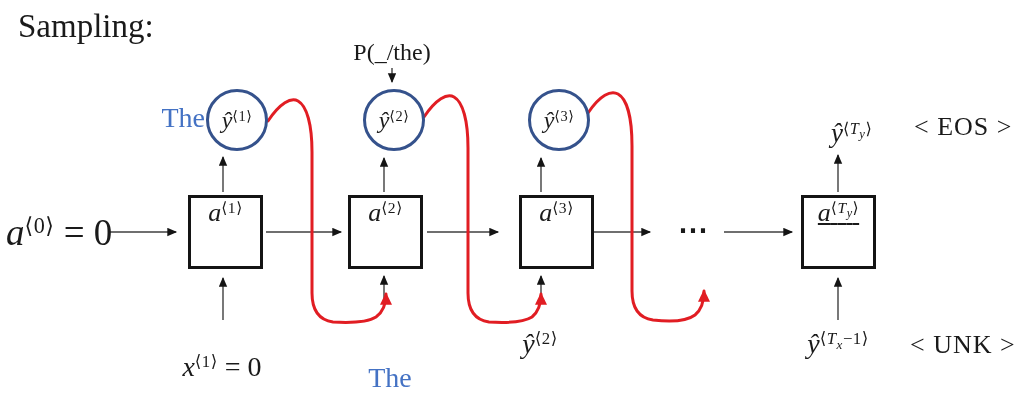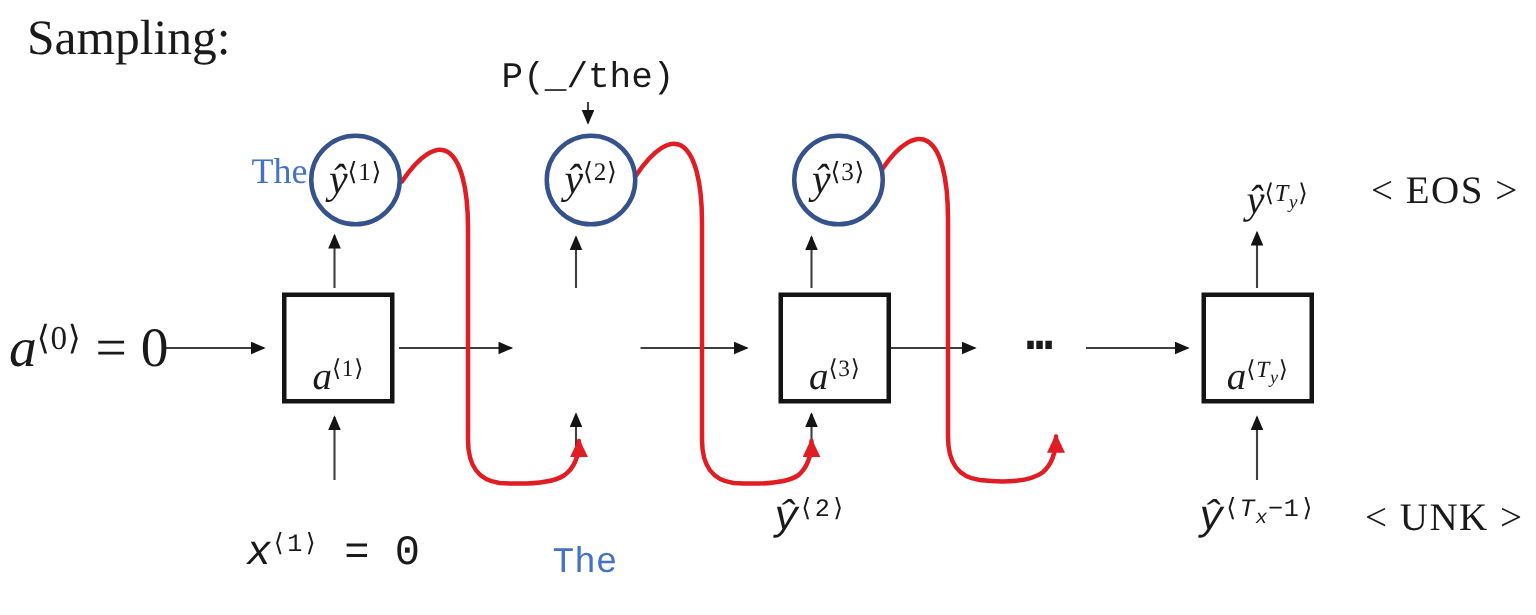--- a/index.html
+++ b/index.html
@@ -2,48 +2,48 @@
 <html style="--red: #e11d23; --circle_blue: #35528c; --word_blue: #4472c4; --ink: #1a1a1a; --line: #3f3f3f;"><head>
 <meta charset="utf-8">
 <style>
   html,body{margin:0;padding:0;background:#fff;}
   .canvas{
     position:relative;width:1024px;height:410px;background:#ffffff;overflow:hidden;
     font-family:"Liberation Serif","DejaVu Serif",serif;color:var(--ink,#1a1a1a);
   }
   .abs{position:absolute;}
   .nowrap{white-space:nowrap;}
-  .center{text-align:center;font-family:Liberation Mono, monospace;}
+  .center{text-align:center;}
   svg.layer{position:absolute;left:0;top:0;width:1024px;height:410px;}
   .line{stroke:var(--line,#3f3f3f);stroke-width:1.4;fill:none;}
   .red-path{stroke:var(--red,#e11d23);stroke-width:3;fill:none;stroke-linecap:round;}
   .mk-black{fill:#141414;}
   .mk-red{fill:var(--red,#e11d23);}
   .box{
     width:75px;height:74px;border:3px solid #141414;background:#fff;box-sizing:border-box;
-    display:flex;align-items:flex-end;justify-content:center;
+    display:flex;align-items:flex-start;justify-content:center;
   }
   .circle{
     width:62px;height:62px;border:3px solid var(--circle_blue,#35528c);border-radius:50%;
     background:transparent;box-sizing:border-box;
     display:flex;align-items:center;justify-content:center;
   }
   .math i{font-style:italic;}
   .math sup{font-size:.60em;vertical-align:.52em;letter-spacing:.5px;}
   .math sup sub{font-size:.78em;vertical-align:-.35em;}
   .t-title{font-size:33px;}
   .t-prob{font-size:24px;}
   .t-a0{font-size:37px;}
   .t-box{font-size:26px;}
-  .t-circ{font-size:28px;}
+  .t-circ{font-size:24px;}
   .t-bot{font-size:28px;}
   .t-ytop{font-size:27px;}
   .t-token{font-size:26px;letter-spacing:1px;}
   .t-dots{font-size:30px;font-weight:bold;letter-spacing:2px;}
-  .blue-word{color:var(--word_blue,#4472c4);font-size:24px;}
+  .blue-word{color:var(--word_blue,#4472c4);font-size:28px;}
 </style>
 </head>
 <body>
 
 <div class="canvas">
 
   <svg class="layer" viewBox="0 0 1024 410">
     <defs>
       <marker id="mb" markerWidth="8" markerHeight="8" refX="6.2" refY="3" orient="auto" markerUnits="strokeWidth">
         <path d="M0,0 L7,3 L0,6 Z" class="mk-black"></path>
@@ -78,24 +78,27 @@
 
   <div class="abs t-title nowrap" style="left:18px;top:8px;">Sampling:</div>
 
   <div class="abs t-prob center nowrap" style="left:330px;top:39px;width:124px;">P(_/the)</div>
 
   <div class="abs math t-a0 nowrap" style="left:6px;top:211px;"><i>a</i><sup>⟨0⟩</sup><span> = 0</span></div>
 
   <div class="abs box" style="left:188px;top:195px;">
     <span class="math t-box nowrap"><i>a</i><sup>⟨1⟩</sup></span>
   </div>
+  <div class="abs box" style="left:348px;top:195px;">
+    <span class="math t-box nowrap"><i>a</i><sup>⟨2⟩</sup></span>
+  </div>
   <div class="abs box" style="left:519px;top:195px;">
     <span class="math t-box nowrap"><i>a</i><sup>⟨3⟩</sup></span>
   </div>
-  <div class="abs box" style="left:801px;top:195px;">
+  <div class="abs box" style="left:801px;top:195px;text-decoration:underline;">
     <span class="math t-box nowrap"><i>a</i><sup><span>⟨</span><i>T</i><sub><i>y</i></sub><span>⟩</span></sup></span>
   </div>
 
   <div class="abs circle" style="left:206px;top:89px;">
     <span class="math t-circ nowrap"><i>ŷ</i><sup>⟨1⟩</sup></span>
   </div>
   <div class="abs circle" style="left:363px;top:89px;">
     <span class="math t-circ nowrap"><i>ŷ</i><sup>⟨2⟩</sup></span>
   </div>
   <div class="abs circle" style="left:528px;top:89px;">

